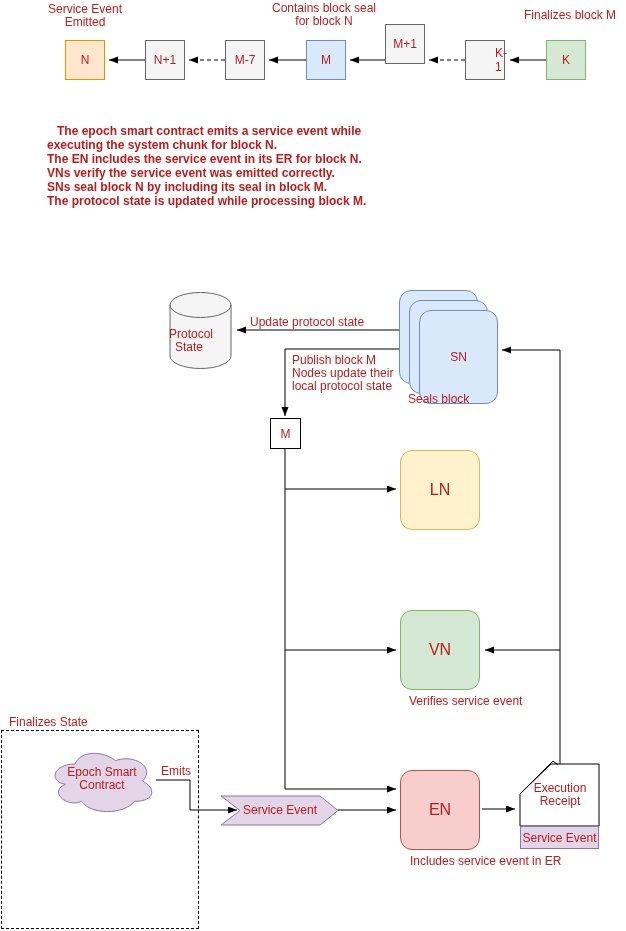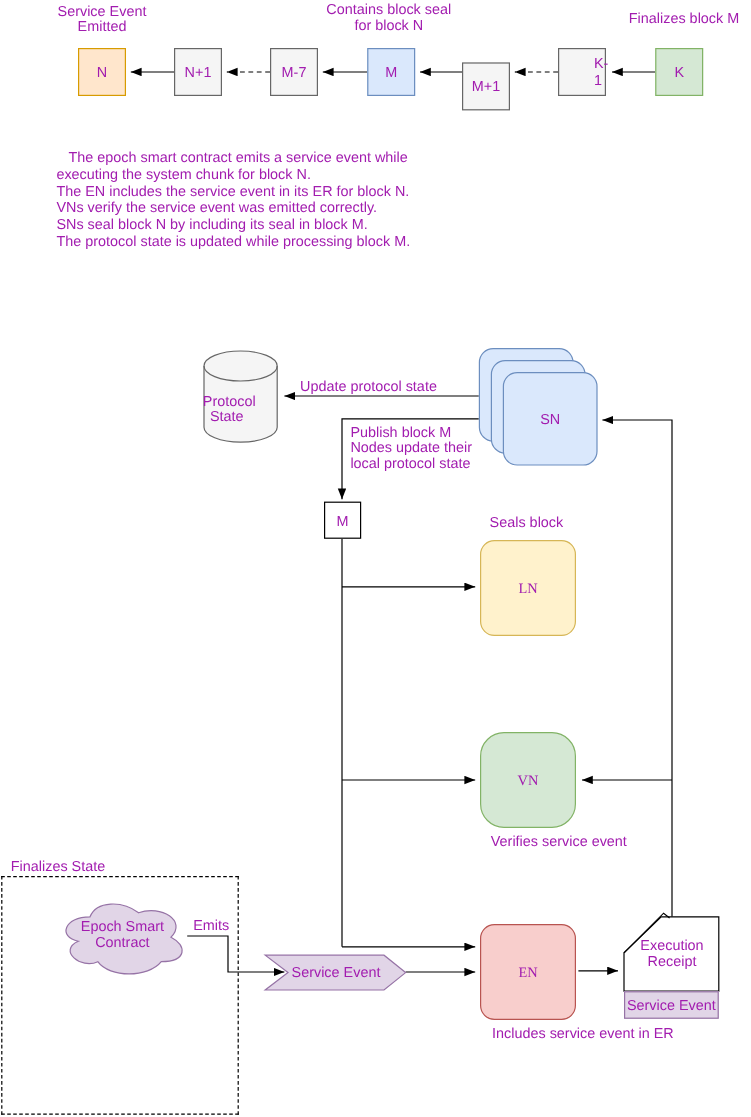--- a/index.html
+++ b/index.html
@@ -1,31 +1,31 @@
 <!DOCTYPE html>
 <html><head>
 <meta charset="utf-8">
 <style>
   html,body{margin:0;padding:0;background:#ffffff;}
   #canvas{position:relative;width:626px;height:931px;background:#fff;overflow:hidden;
-          font-family:"Liberation Sans",sans-serif;color:#a21caf;}
+          font-family:"Liberation Sans",sans-serif;color:#b91c1c;}
   .lbl{position:absolute;font-size:12px;line-height:13px;white-space:pre-line;}
   .ctr{text-align:center;}
-  .para{position:absolute;font-size:12px;line-height:14px;white-space:pre-wrap;}
+  .para{position:absolute;font-size:12px;line-height:14px;white-space:pre-wrap;font-weight:bold;}
   .block{position:absolute;width:40px;height:40px;box-sizing:border-box;border:1px solid #666;
          background:#F5F5F5;display:flex;align-items:center;justify-content:center;font-size:12px;}
   .blk-orange{background:#FFE6CC;border-color:#D79B00;}
   .blk-blue{background:#DAE8FC;border-color:#6C8EBF;}
   .blk-green{background:#D5E8D4;border-color:#82B366;}
   .node{position:absolute;width:80px;height:80px;box-sizing:border-box;border:1px solid;
-        border-radius:12px;display:flex;align-items:center;justify-content:center;font-size:12px;font-family:Liberation Serif, serif;}
+        border-radius:12px;display:flex;align-items:center;justify-content:center;font-size:16px;}
   .node-yellow{background:#FFF2CC;border-color:#D6B656;}
   .node-green{background:#D5E8D4;border-color:#82B366;}
   .node-red{background:#F8CECC;border-color:#B85450;}
-  .sn-card{position:absolute;width:79px;height:78px;box-sizing:border-box;border:1px solid #6C8EBF;
+  .sn-card{position:absolute;width:79px;height:94px;box-sizing:border-box;border:1px solid #6C8EBF;
            border-radius:12px;background:#DAE8FC;}
   .mbox{position:absolute;left:270px;top:418px;width:31px;height:31px;box-sizing:border-box;
         border:1px solid #000;background:#fff;display:flex;align-items:center;justify-content:center;font-size:12px;}
   .dashedframe{position:absolute;left:1px;top:730px;width:198px;height:199px;
                border:1px dashed #000;box-sizing:border-box;}
   .striptag{position:absolute;left:520px;top:826px;width:79px;height:23px;box-sizing:border-box;
             background:#E1D5E7;border:1px solid #9673A6;display:flex;align-items:center;
             justify-content:center;font-size:12px;}
   svg{position:absolute;overflow:visible;}
   .wires{left:0;top:0;pointer-events:none;}
@@ -65,21 +65,21 @@
   <div class="lbl ctr" style="left:35px;top:3px;width:100px;">Service Event
 Emitted</div>
   <div class="lbl ctr" style="left:264px;top:2px;width:120px;">Contains block seal
 for block N</div>
   <div class="lbl" style="left:524px;top:9px;white-space:nowrap;">Finalizes block M</div>
 
   <div class="block blk-orange" style="left:65px;top:40px;">N</div>
   <div class="block" style="left:145px;top:40px;">N+1</div>
   <div class="block" style="left:225px;top:40px;">M-7</div>
   <div class="block blk-blue" style="left:306px;top:40px;">M</div>
-  <div class="block" style="left:385px;top:52px;">M+1</div>
+  <div class="block" style="left:385px;top:24px;">M+1</div>
   <div class="block" style="left:465px;top:40px;padding-left:32px;">K-1</div>
   <div class="block blk-green" style="left:546px;top:40px;">K</div>
 
   <div class="para" style="left:47px;top:124px;width:330px;">   The epoch smart contract emits a service event while
 executing the system chunk for block N.
 The EN includes the service event in its ER for block N.
 VNs verify the service event was emitted correctly.
 SNs seal block N by including its seal in block M.
 The protocol state is updated while processing block M.</div>
 
@@ -91,26 +91,26 @@
 State</div>
 
   <div class="lbl" style="left:250px;top:316px;white-space:nowrap;">Update protocol state</div>
   <div class="lbl" style="left:292px;top:354px;">Publish block M
 Nodes update their
 local protocol state</div>
 
   <div class="sn-card" style="left:399px;top:290px;"></div>
   <div class="sn-card" style="left:409px;top:300px;"></div>
   <div class="sn-card" style="left:419px;top:310px;display:flex;align-items:center;justify-content:center;font-size:12px;">SN</div>
-  <div class="lbl" style="left:408px;top:393px;white-space:nowrap;margin-top:36px;">Seals block</div>
+  <div class="lbl" style="left:408px;top:393px;white-space:nowrap;">Seals block</div>
 
   <div class="mbox">M</div>
 
   <div class="node node-yellow" style="left:400px;top:450px;">LN</div>
-  <div class="node node-green" style="left:400px;top:610px;border-radius:20px;">VN</div>
+  <div class="node node-green" style="left:400px;top:610px;">VN</div>
   <div class="lbl" style="left:409px;top:695px;white-space:nowrap;">Verifies service event</div>
   <div class="node node-red" style="left:400px;top:770px;">EN</div>
   <div class="lbl" style="left:410px;top:855px;white-space:nowrap;">Includes service event in ER</div>
 
   <svg style="left:519px;top:757px;" width="82" height="71" viewBox="0 0 82 71">
     <polygon points="32,7 80,7 80,69 1,69 1,37" fill="#ffffff" stroke="#000000"></polygon>
     <polyline points="1,37 34,4 39,8" fill="none" stroke="#000000"></polyline>
   </svg>
   <div class="lbl ctr" style="left:524px;top:782px;width:72px;">Execution
 Receipt</div>

